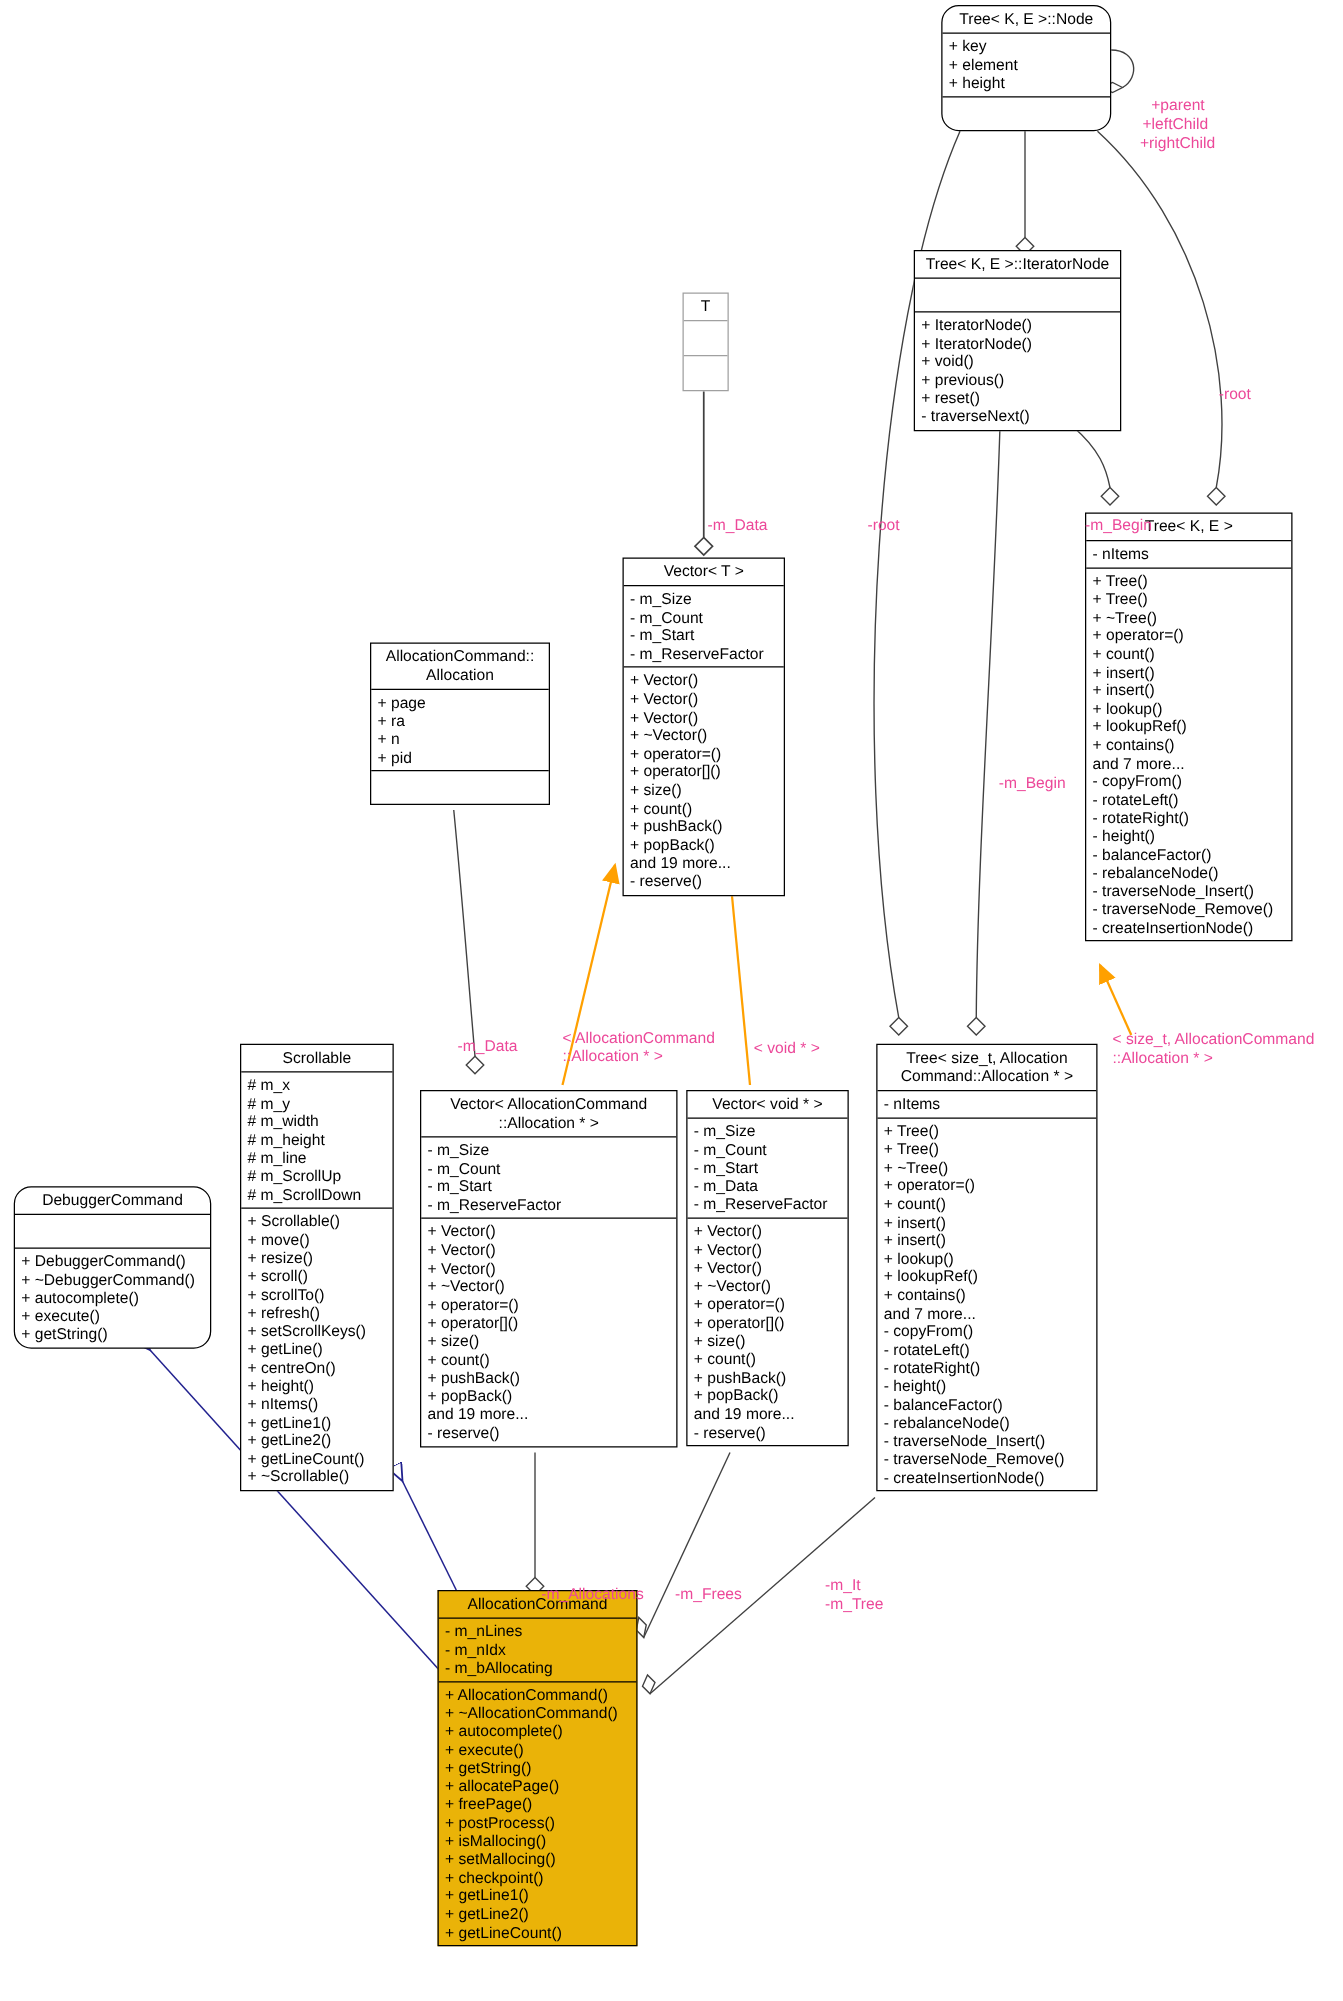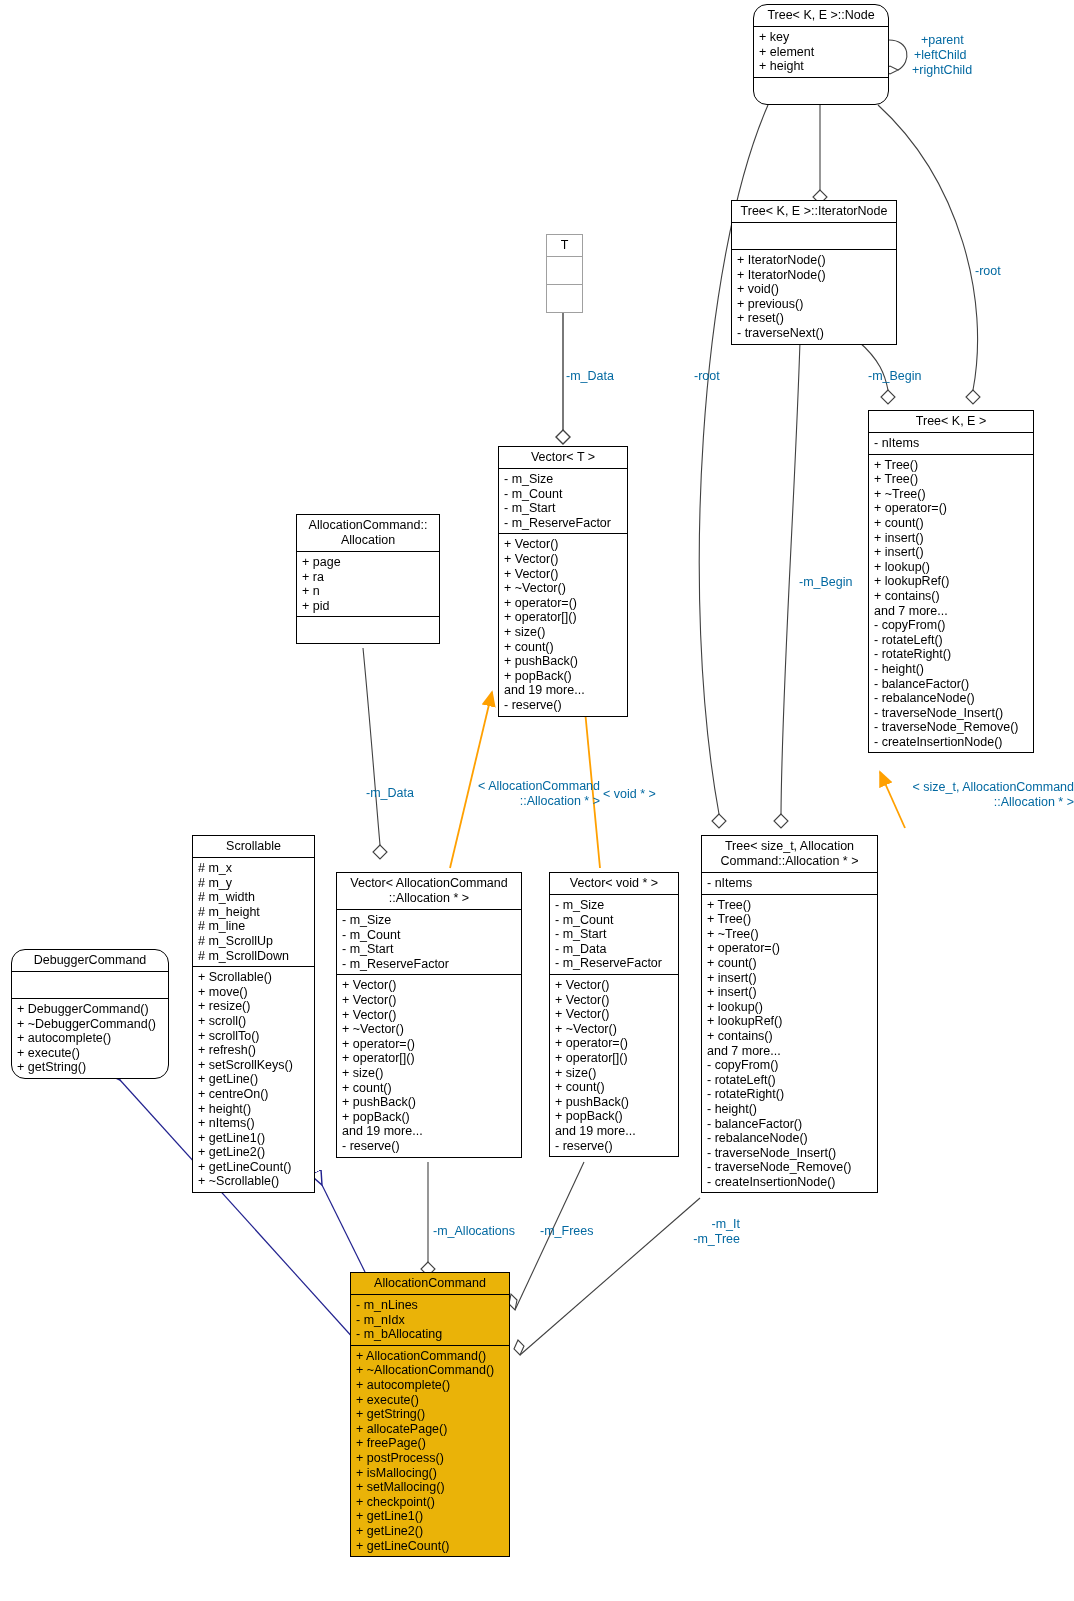--- a/index.html
+++ b/index.html
@@ -15,22 +15,22 @@
   .node .title { text-align:center; font-size:12.5px; line-height:15px;
                  padding:3px 4px; border-bottom:1px solid #000; white-space:pre-line; }
   .node.light .title { border-bottom:1px solid #a0a0a0; }
   .node .attrs, .node .ops { padding:3px 5px; font-size:12.5px; line-height:14.6px; }
   .node .attrs { border-bottom:1px solid #000; }
   .node.light .attrs { border-bottom:1px solid #a0a0a0; }
   .node .row { white-space:pre; }
   .node .empty { height:20px; }
 
   .elabel { position:absolute; font-size:12.5px; line-height:14.5px; z-index:6;
-            white-space:pre-line; color:#0369a1; }
-  .elabel.center { text-align:right; }
+            white-space:pre-line; color:#ec4899;margin-top:44px; }
+  .elabel.center { text-align:left; }
 </style>
 </head>
 <body>
 
 <div id="canvas">
 
   <svg class="edges" viewBox="0 0 1074 1601">
     <defs>
       <marker id="arrowOrange" markerWidth="10" markerHeight="10" refX="8" refY="4" orient="auto">
         <path d="M0,0 L9,4 L0,8 z" fill="#ffa000"></path>
@@ -239,21 +239,21 @@
     <div class="attrs empty"></div>
     <div class="ops">
       <div class="row">+ DebuggerCommand()</div>
       <div class="row">+ ~DebuggerCommand()</div>
       <div class="row">+ autocomplete()</div>
       <div class="row">+ execute()</div>
       <div class="row">+ getString()</div>
     </div>
   </div>
 
-  <div class="node" style="left:336px; top:872px; width:186px;">
+  <div class="node" style="left:336px; top:872px; width:206px;">
     <div class="title">Vector&lt; AllocationCommand
 ::Allocation * &gt;</div>
     <div class="attrs">
       <div class="row">- m_Size</div>
       <div class="row">- m_Count</div>
       <div class="row">- m_Start</div>
       <div class="row">- m_ReserveFactor</div>
     </div>
     <div class="ops">
       <div class="row">+ Vector()</div>

